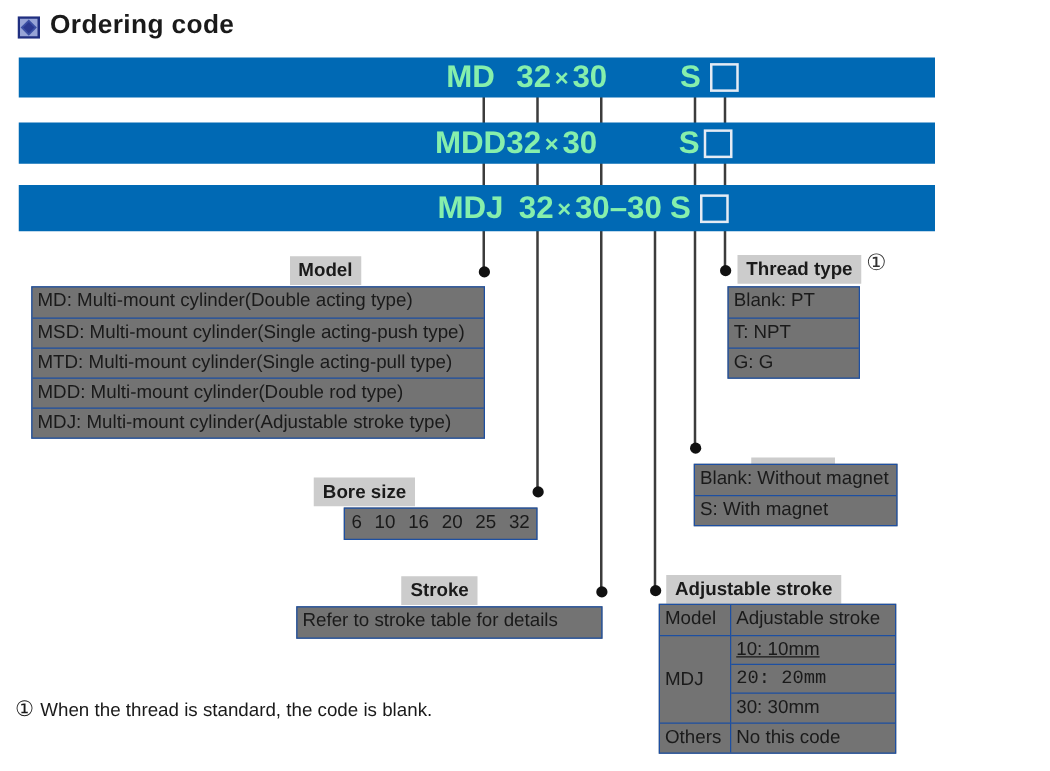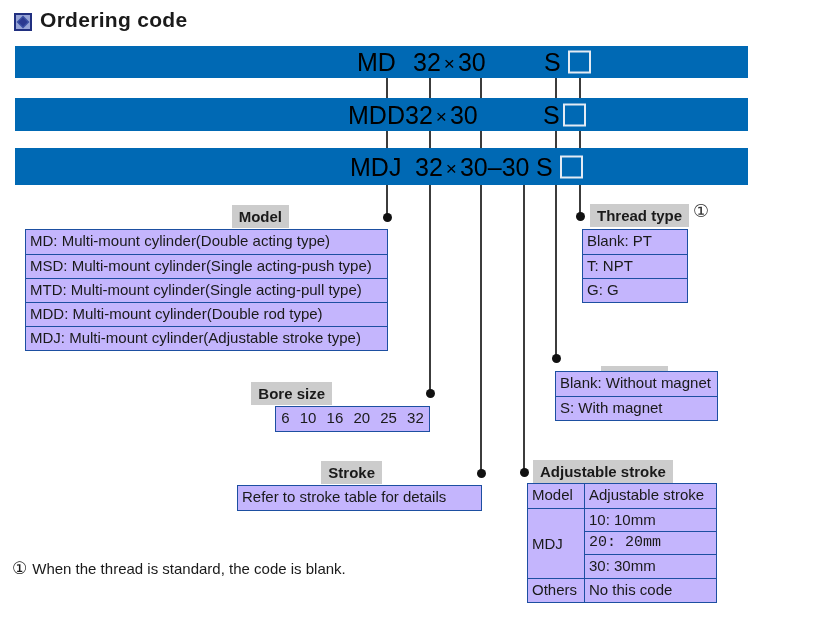--- a/index.html
+++ b/index.html
@@ -8,41 +8,41 @@
 
   
   .hdr-icon{position:absolute;left:14px;top:13px;width:18px;height:18px;}
   .page-title{position:absolute;left:40px;top:8px;font-size:21px;font-weight:bold;letter-spacing:0.3px;}
 
   
   .bar{position:absolute;left:15px;width:811px;background:#0069b4;z-index:2;}
   .bar1{top:46px;height:32px;}
   .bar2{top:98px;height:33px;}
   .bar3{top:148px;height:37px;}
-  .bar-seg{position:absolute;top:50%;transform:translateY(-50%);color:#000000;
-           font-weight:normal;font-size:25px;white-space:nowrap;line-height:1;}
+  .bar-seg{position:absolute;top:50%;transform:translateY(-50%);color:#86efac;
+           font-weight:bold;font-size:25px;white-space:nowrap;line-height:1;}
   .times{font-size:19px;padding:0 3px;position:relative;top:-1px;}
   .code-box{position:absolute;top:50%;transform:translateY(-50%);width:19px;height:19px;
             border:2.5px solid #e4ebf4;background:transparent;}
   .bar1 .seg-model{left:342px;} .bar1 .seg-size{left:398px;} .bar1 .seg-magnet{left:529px;} .bar1 .code-box{left:553px;}
   .bar2 .seg-model{left:333px;} .bar2 .seg-size{left:390px;} .bar2 .seg-magnet{left:528px;} .bar2 .code-box{left:548px;}
   .bar3 .seg-model{left:335px;} .bar3 .seg-size{left:400px;} .bar3 .seg-magnet{left:521px;} .bar3 .code-box{left:545px;}
 
   
   .leader{position:absolute;width:2px;background:#3c3c3c;z-index:1;}
   .bullet{position:absolute;width:9px;height:9px;border-radius:50%;background:#111111;z-index:3;}
 
   
   .sec-label{position:absolute;background:#cccccc;font-size:15px;font-weight:bold;
              line-height:23px;height:23px;padding:0 7px;white-space:nowrap;z-index:3;}
   .note-ref{position:absolute;font-size:18px;color:#333;z-index:3;
             font-family:"DejaVu Sans","Liberation Sans",sans-serif;}
 
   
-  .tbl{position:absolute;border:1.5px solid #1d4fa1;background:#c4b5fd;z-index:3;box-sizing:border-box;}
+  .tbl{position:absolute;border:1.5px solid #1d4fa1;background:#737373;z-index:3;box-sizing:border-box;}
   .tbl-row{box-sizing:border-box;height:24px;line-height:22px;font-size:15px;padding:0 4px;white-space:nowrap;}
   .tbl-row + .tbl-row{border-top:1.5px solid #1d4fa1;}
   .tbl-model{left:25px;top:229px;width:363px;}
   .tbl-thread{left:582px;top:229px;width:106px;}
   .tbl-bore{left:275px;top:406px;width:155px;}
   .tbl-bore .tbl-row{text-align:center;word-spacing:6px;padding:0;}
   .tbl-magnet{left:555px;top:371px;width:163px;}
   .tbl-stroke{left:237px;top:485px;width:245px;}
 
   .tbl-adj{left:527px;top:483px;width:190px;display:grid;
@@ -137,21 +137,21 @@
   </div>
 
   <div class="tbl tbl-stroke">
     <div class="tbl-row">Refer to stroke table for details</div>
   </div>
 
   <div class="tbl tbl-adj">
     <div class="cell c-left" style="grid-row:1;grid-column:1;">Model</div>
     <div class="cell" style="grid-row:1;grid-column:2;">Adjustable stroke</div>
     <div class="cell c-left c-mdj b-top">MDJ</div>
-    <div class="cell b-top" style="grid-row:2;grid-column:2;">10: 10mm</div>
+    <div class="cell b-top" style="grid-row:2;grid-column:2;text-decoration:underline;">10: 10mm</div>
     <div class="cell b-top" style="grid-row:3;grid-column:2;font-family:Liberation Mono, monospace;">20: 20mm</div>
     <div class="cell b-top" style="grid-row:4;grid-column:2;">30: 30mm</div>
     <div class="cell c-left c-others b-top">Others</div>
     <div class="cell b-top" style="grid-row:5;grid-column:2;">No this code</div>
   </div>
 
   <div class="footnote">
     <span class="sym">①</span><span>When the thread is standard, the code is blank.</span>
   </div>
 

